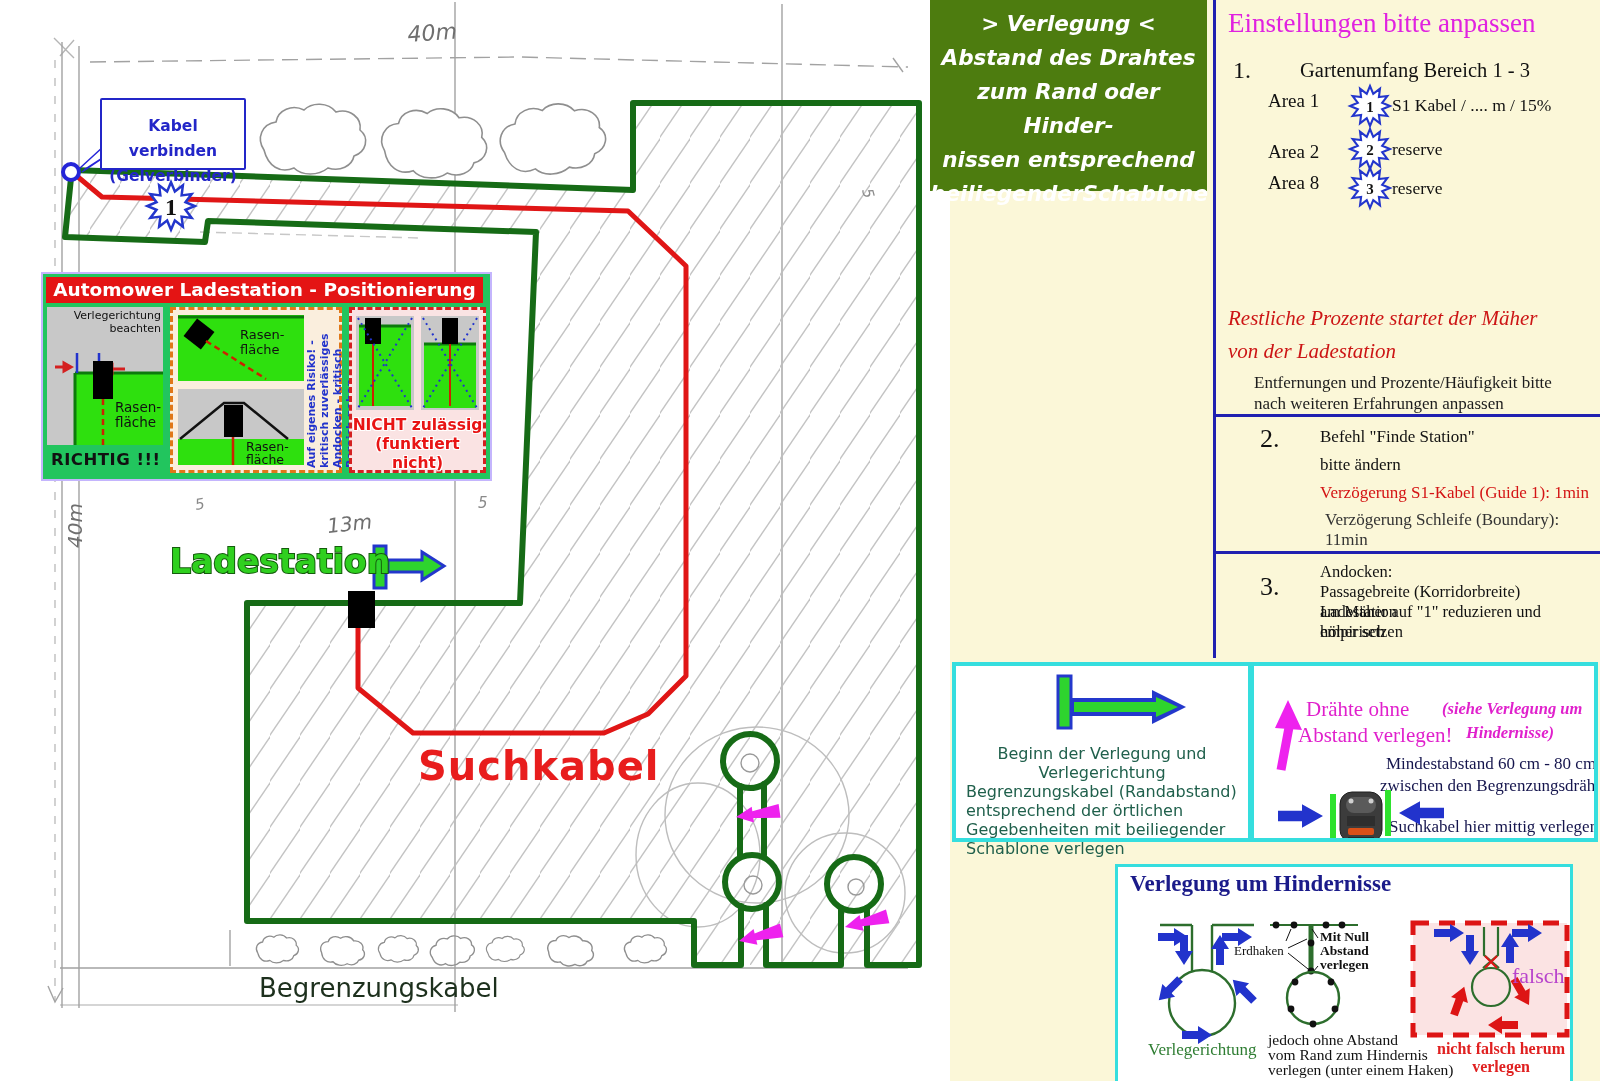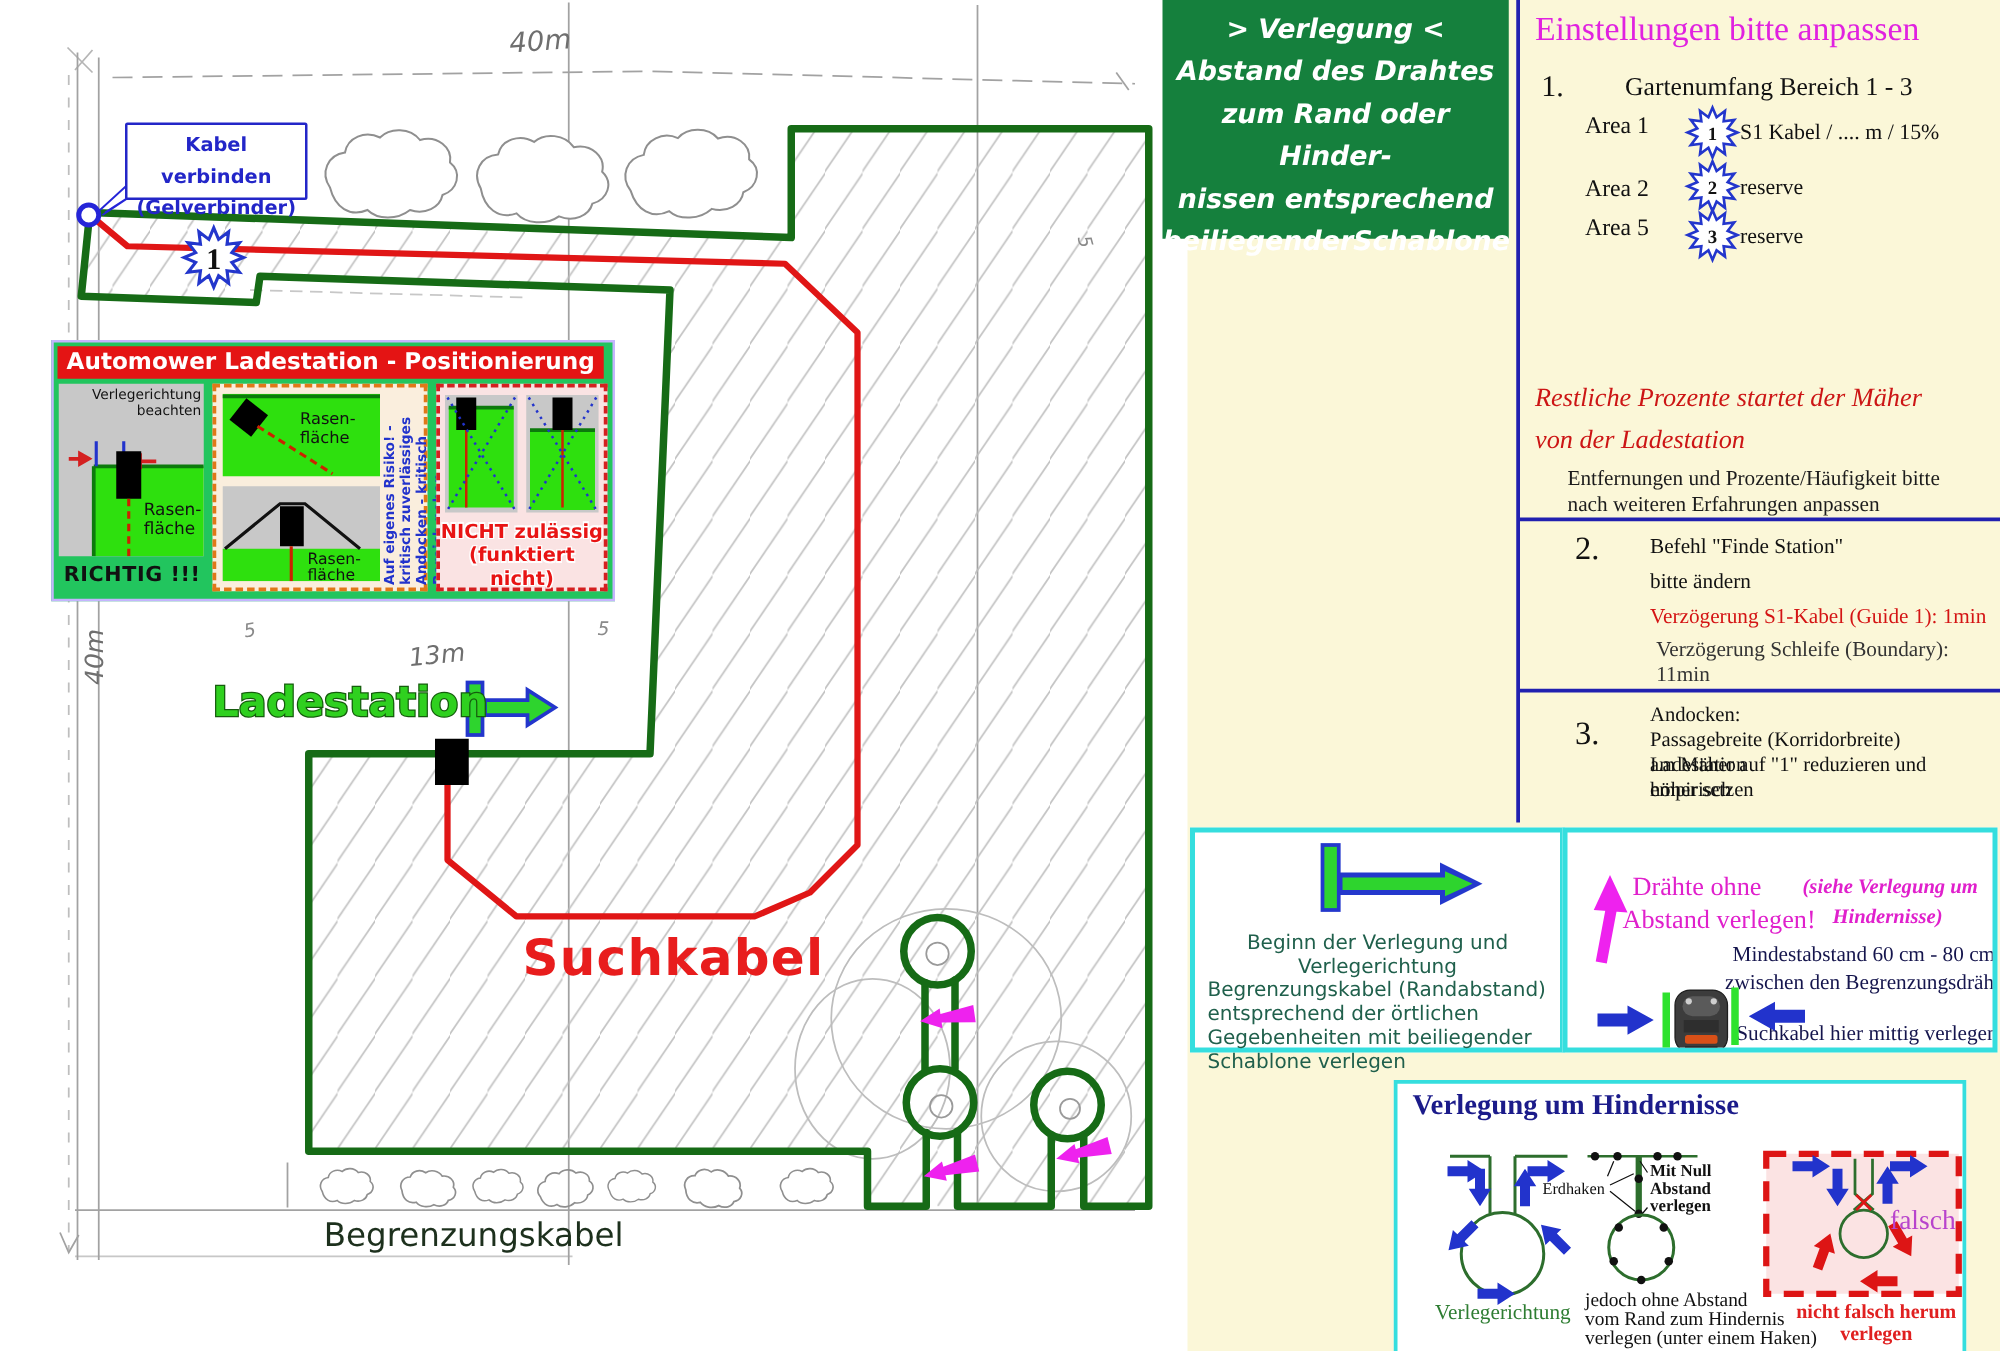--- a/index.html
+++ b/index.html
@@ -2,21 +2,21 @@
 <html><head>
 <meta charset="utf-8">
 <style>
   html,body{margin:0;padding:0;background:#e8e8e8;}
   #stage{position:relative;width:1600px;height:1081px;background:#ffffff;overflow:hidden;
          font-family:"DejaVu Sans",sans-serif;}
   .abs{position:absolute;}
   .serif{font-family:"Liberation Serif",serif;}
   
   #yellow{left:950px;top:0;width:650px;height:1081px;background:#fbf7d8;}
-  #notebox{left:930px;top:0;width:277px;height:184px;background:#15803d;color:#fff;
+  #notebox{left:930px;top:0;width:277px;height:184px;background:#4d7c0f;color:#fff;
            font-style:italic;font-weight:bold;font-size:21.5px;line-height:34px;
            text-align:center;padding-top:7px;}
   #vline{left:1213px;top:0;width:3px;height:658px;background:#2020b0;}
   .hline{height:3px;background:#2020b0;}
   #set-title{left:1228px;top:8px;font-size:27px;color:#e022e0;}
   .num{color:#111;}
   .arealabel{font-size:19px;color:#111;}
   .areaval{font-size:17.5px;color:#111;}
   #red-note{left:1228px;top:302px;font-size:21px;font-style:italic;color:#cc1515;line-height:33px;}
   #gray-note{left:1254px;top:372px;font-size:17px;color:#1c1c1c;line-height:21px;}
@@ -33,21 +33,21 @@
   .graybg{background:#c8c8c8;}
   .mini-label{font-size:13px;color:#111;line-height:15px;}
   #verdict-good{font-size:16.5px;font-weight:800;color:#111;letter-spacing:.5px;}
   #col2{left:127px;top:33px;width:166px;height:160px;border:3px dashed #e07818;background:#faeedd;}
   #riskcol{writing-mode:vertical-rl;transform:rotate(180deg);color:#2233cc;font-size:11px;
            line-height:13px;font-weight:bold;}
   #col3{left:306px;top:33px;width:131px;height:160px;border:3px dashed #d42020;background:#fae3e3;}
   #verdict-bad{font-size:15.5px;font-weight:800;color:#e81414;text-align:center;line-height:19px;
      text-shadow:-1px -1px 0 #fff,1px -1px 0 #fff,-1px 1px 0 #fff,1px 1px 0 #fff;}
   #callout{left:100px;top:98px;width:142px;height:54px;border:2.5px solid #2326c8;background:#fff;
-     color:#2326c8;font-size:15.5px;font-weight:bold;text-align:center;line-height:25px;padding-top:4px;border-radius:2px;}
+     color:#2326c8;font-size:15.5px;font-weight:bold;text-align:center;line-height:25px;padding-top:14px;border-radius:2px;}
   svg text{font-family:"DejaVu Sans",sans-serif;}
   svg text.sf{font-family:"Liberation Serif",serif;}
 </style>
 </head>
 <body>
 
 <div id="stage">
 
   <div class="abs" id="yellow"></div>
 
@@ -243,21 +243,21 @@
   <div class="abs" id="vline"></div>
   <div class="abs serif" id="set-title">Einstellungen bitte anpassen</div>
 
   <div class="abs serif num" style="left:1233px;top:57px;font-size:24px;">1.</div>
   <div class="abs serif num" style="left:1300px;top:59px;font-size:20.5px;">Gartenumfang Bereich 1 - 3</div>
 
   <div class="abs serif arealabel" style="left:1268px;top:90px;">Area 1</div>
   <div class="abs serif areaval" style="left:1392px;top:95px;">S1 Kabel / .... m / 15%</div>
   <div class="abs serif arealabel" style="left:1268px;top:141px;">Area 2</div>
   <div class="abs serif areaval" style="left:1392px;top:139px;">reserve</div>
-  <div class="abs serif arealabel" style="left:1268px;top:172px;">Area 5</div>
+  <div class="abs serif arealabel" style="left:1268px;top:172px;">Area 8</div>
   <div class="abs serif areaval" style="left:1392px;top:178px;">reserve</div>
 
   <svg class="abs" style="left:0;top:0" width="1600" height="1081" viewBox="0 0 1600 1081">
     <g fill="#fff" stroke="#2336cc" stroke-width="2">
       <use href="#star12" transform="translate(1349,85) scale(1.05)"></use>
       <use href="#star12" transform="translate(1349,128) scale(1.05)"></use>
       <use href="#star12" transform="translate(1349,167) scale(1.05)"></use>
     </g>
     <g font-size="15" font-weight="bold" fill="#111" text-anchor="middle">
       <text class="sf" x="1370" y="112">1</text>

